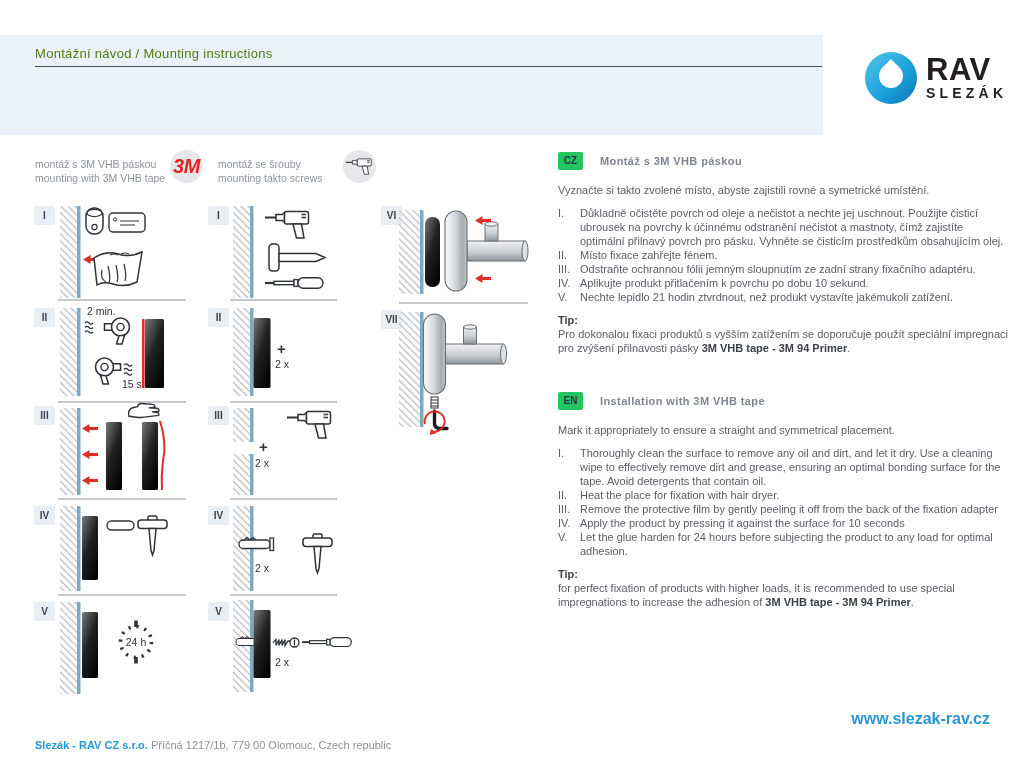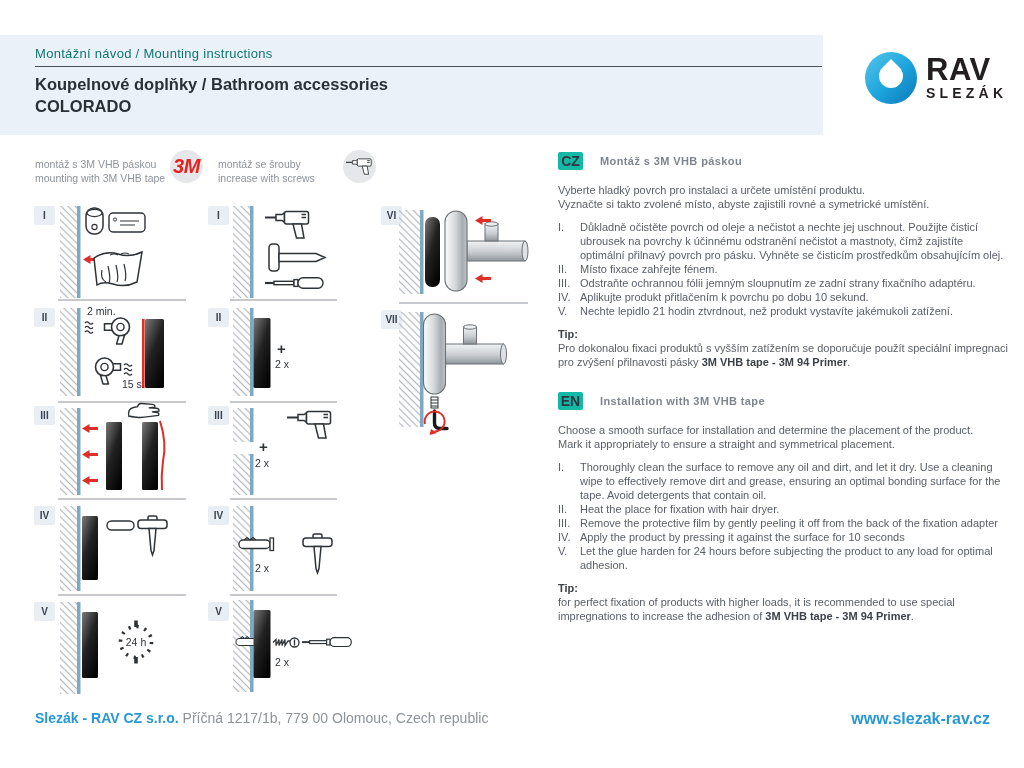--- a/index.html
+++ b/index.html
@@ -3,60 +3,60 @@
 <meta charset="utf-8">
 <style>
   * { margin:0; padding:0; box-sizing:border-box; }
   html,body { background:#fff; }
   .page {
     position:relative; width:1024px; height:768px; background:#fff;
     font-family:"Liberation Sans", sans-serif; overflow:hidden; color:#595e66;
   }
   
   .band { position:absolute; left:0; top:35px; width:823px; height:100px; background:#ebf1f8; }
-  .subtitle { position:absolute; left:35px; top:46px; font-size:13px; letter-spacing:.3px; color:#0f766e; }
+  .subtitle { position:absolute; left:35px; top:46px; font-size:13px; letter-spacing:.3px; color:#4d7c0f; }
   .rule { position:absolute; left:35px; top:66px; width:787px; height:0; border-top:1.4px solid #4a505a; }
   .title { position:absolute; left:35px; top:73px; font-size:16.5px; font-weight:bold; color:#2b3037; line-height:22px; }
   .logo { position:absolute; left:865px; top:52px; display:flex; align-items:center; }
   .drop-circle { width:52px; height:52px; border-radius:50%;
     background:linear-gradient(135deg,#54c6e8 0%,#1ba3dc 55%,#0d76b5 100%);
     position:relative; margin-right:9px; }
   .drop { position:absolute; left:14px; top:12px; width:24px; height:24px; background:#fff;
     border-radius:0 50% 50% 50%; transform:rotate(45deg); }
   .logo-name { font-size:31px; font-weight:bold; color:#231f20; letter-spacing:.5px; line-height:28px; }
   .logo-sub { font-size:14px; font-weight:bold; color:#231f20; letter-spacing:4.2px; margin-top:1px; }
   
   .mlabel { position:absolute; font-size:10.5px; line-height:13.5px; color:#8d939b; }
   .mcircle { position:absolute; width:33px; height:33px; border-radius:50%; background:#e5e7ea;
     display:flex; align-items:center; justify-content:center; }
   .badge3m { font-size:20px; font-weight:bold; font-style:italic; color:#e8231f; letter-spacing:-.5px; }
   
   .numeral { position:absolute; width:21px; height:19px; background:#e9eef5; border-radius:2px;
     font-size:10px; font-weight:bold; color:#3a4350; display:flex; align-items:center; justify-content:center; }
-  .langbadge { width:25px; height:18px; background:#14b8a6; border-radius:2px; font-size:14px;
+  .langbadge { width:25px; height:18px; background:#22c55e; border-radius:2px; font-size:10px;
     font-weight:bold; color:#2e3440; display:flex; align-items:center; justify-content:center; flex:none; }
   
   .instr { position:absolute; left:558px; width:452px; font-size:11px; line-height:14px; color:#595e66; }
   .instr-head { display:flex; align-items:center; }
   .instr-head .h { margin-left:17px; font-size:11px; font-weight:bold; letter-spacing:.4px; color:#7f858e; }
   .intro { margin-top:13px; }
   .ilist { margin-top:9px; }
   .item { display:flex; }
   .item .n { width:22px; flex:none; }
   .item .t { flex:1; }
   .tip { margin-top:9px; }
   .tipl { font-weight:bold; color:#3c4148; }
   .bld { font-weight:bold; color:#3c4148; }
   
   svg.ill { position:absolute; overflow:visible; }
   .sep { stroke:#8d9298; stroke-width:1.1; }
   .svgtxt { font-size:10.5px; fill:#2e3338; font-family:"Liberation Sans",sans-serif; }
   .svgplus { font-size:15px; font-weight:bold; fill:#2e3338; font-family:"Liberation Sans",sans-serif; }
   
-  .footer { position:absolute; left:35px; top:710px; font-size:14px; color:#8d9298; }
+  .footer { position:absolute; left:35px; top:739px; font-size:11px; color:#8d9298; }
   .f-company { font-weight:bold; color:#2798d3; }
   .f-site { position:absolute; right:34px; top:710px; font-size:16px; font-weight:bold; color:#2798d3; }
 </style>
 </head>
 <body>
 
 <div class="page">
 
   <svg width="0" height="0" style="position:absolute" aria-hidden="true">
     <defs>
@@ -154,44 +154,40 @@
         <rect x="40" y="13" width="13" height="17" fill="url(#chromeH)" stroke="#6b7176" stroke-width="1"></rect>
         <ellipse cx="46.5" cy="13" rx="6.5" ry="2.2" fill="#eceeef" stroke="#6b7176" stroke-width="1"></ellipse>
         <rect x="0" y="0" width="22" height="80" rx="11" fill="url(#chromeV)" stroke="#6b7176" stroke-width="1.1"></rect>
       </g>
     </defs>
   </svg>
 
   <div class="band"></div>
   <div class="subtitle">Montážní návod / Mounting instructions</div>
   <div class="rule"></div>
-  <div class="title">
-    <div>Koupelnové doplňky / Bathroom accessories</div>
-    <div>COLORADO</div>
-  </div>
   <div class="logo">
     <div class="drop-circle">
         <div class="drop"></div>
       </div>
     <div>
       <div class="logo-name">RAV</div>
       <div class="logo-sub">SLEZÁK</div>
     </div>
   </div>
 
   <div class="mlabel" style="left:35px;top:158px">
     <div>montáž s 3M VHB páskou</div>
     <div>mounting with 3M VHB tape</div>
   </div>
   <div class="mcircle" style="left:170px;top:150px">
     <span class="badge3m">3M</span>
   </div>
   <div class="mlabel" style="left:218px;top:158px">
     <div>montáž se šrouby</div>
-    <div>increase with screws</div>
+    <div>mounting takto screws</div>
   </div>
   <div class="mcircle" style="left:343px;top:150px">
     <svg width="33" height="33">
       <use href="#drill" xlink:href="#drill" transform="translate(3,8) scale(0.58)"></use>
     </svg>
   </div>
 
   <div class="numeral" style="left:34px;top:206px">I</div>
   <div class="numeral" style="left:34px;top:308px">II</div>
   <div class="numeral" style="left:34px;top:406px">III</div>
@@ -362,21 +358,20 @@
       <path d="M53,229 l6,4 -7.5,2 z" fill="#dd2f27"></path>
     </g>
   </svg>
 
   <div class="instr" style="top:152px">
     <div class="instr-head">
       <div class="langbadge">CZ</div>
       <div class="h">Montáž s 3M VHB páskou</div>
     </div>
     <div class="intro">
-      <div>Vyberte hladký povrch pro instalaci a určete umístění produktu.</div>
       <div>Vyznačte si takto zvolené místo, abyste zajistili rovné a symetrické umístění.</div>
     </div>
     <div class="ilist">
       <div class="item">
         <span class="n">I.</span>
         <span class="t">Důkladně očistěte povrch od oleje a nečistot a nechte jej uschnout. Použijte čisticí ubrousek na povrchy k účinnému odstranění nečistot a mastnoty, čímž zajistíte optimální přilnavý povrch pro pásku. Vyhněte se čisticím prostředkům obsahujícím olej.</span>
       </div>
       <div class="item">
         <span class="n">II.</span>
         <span class="t">Místo fixace zahřejte fénem.</span>
@@ -399,21 +394,20 @@
       <div><span>Pro dokonalou fixaci produktů s vyšším zatížením se doporučuje použít speciální impregnaci pro zvýšení přilnavosti pásky </span><span class="bld">3M VHB tape - 3M 94 Primer</span><span>.</span></div>
     </div>
   </div>
 
   <div class="instr" style="top:392px">
     <div class="instr-head">
       <div class="langbadge">EN</div>
       <div class="h">Installation with 3M VHB tape</div>
     </div>
     <div class="intro">
-      <div>Choose a smooth surface for installation and determine the placement of the product.</div>
       <div>Mark it appropriately to ensure a straight and symmetrical placement.</div>
     </div>
     <div class="ilist">
       <div class="item">
         <span class="n">I.</span>
         <span class="t">Thoroughly clean the surface to remove any oil and dirt, and let it dry. Use a cleaning wipe to effectively remove dirt and grease, ensuring an optimal bonding surface for the tape. Avoid detergents that contain oil.</span>
       </div>
       <div class="item">
         <span class="n">II.</span>
         <span class="t">Heat the place for fixation with hair dryer.</span>

